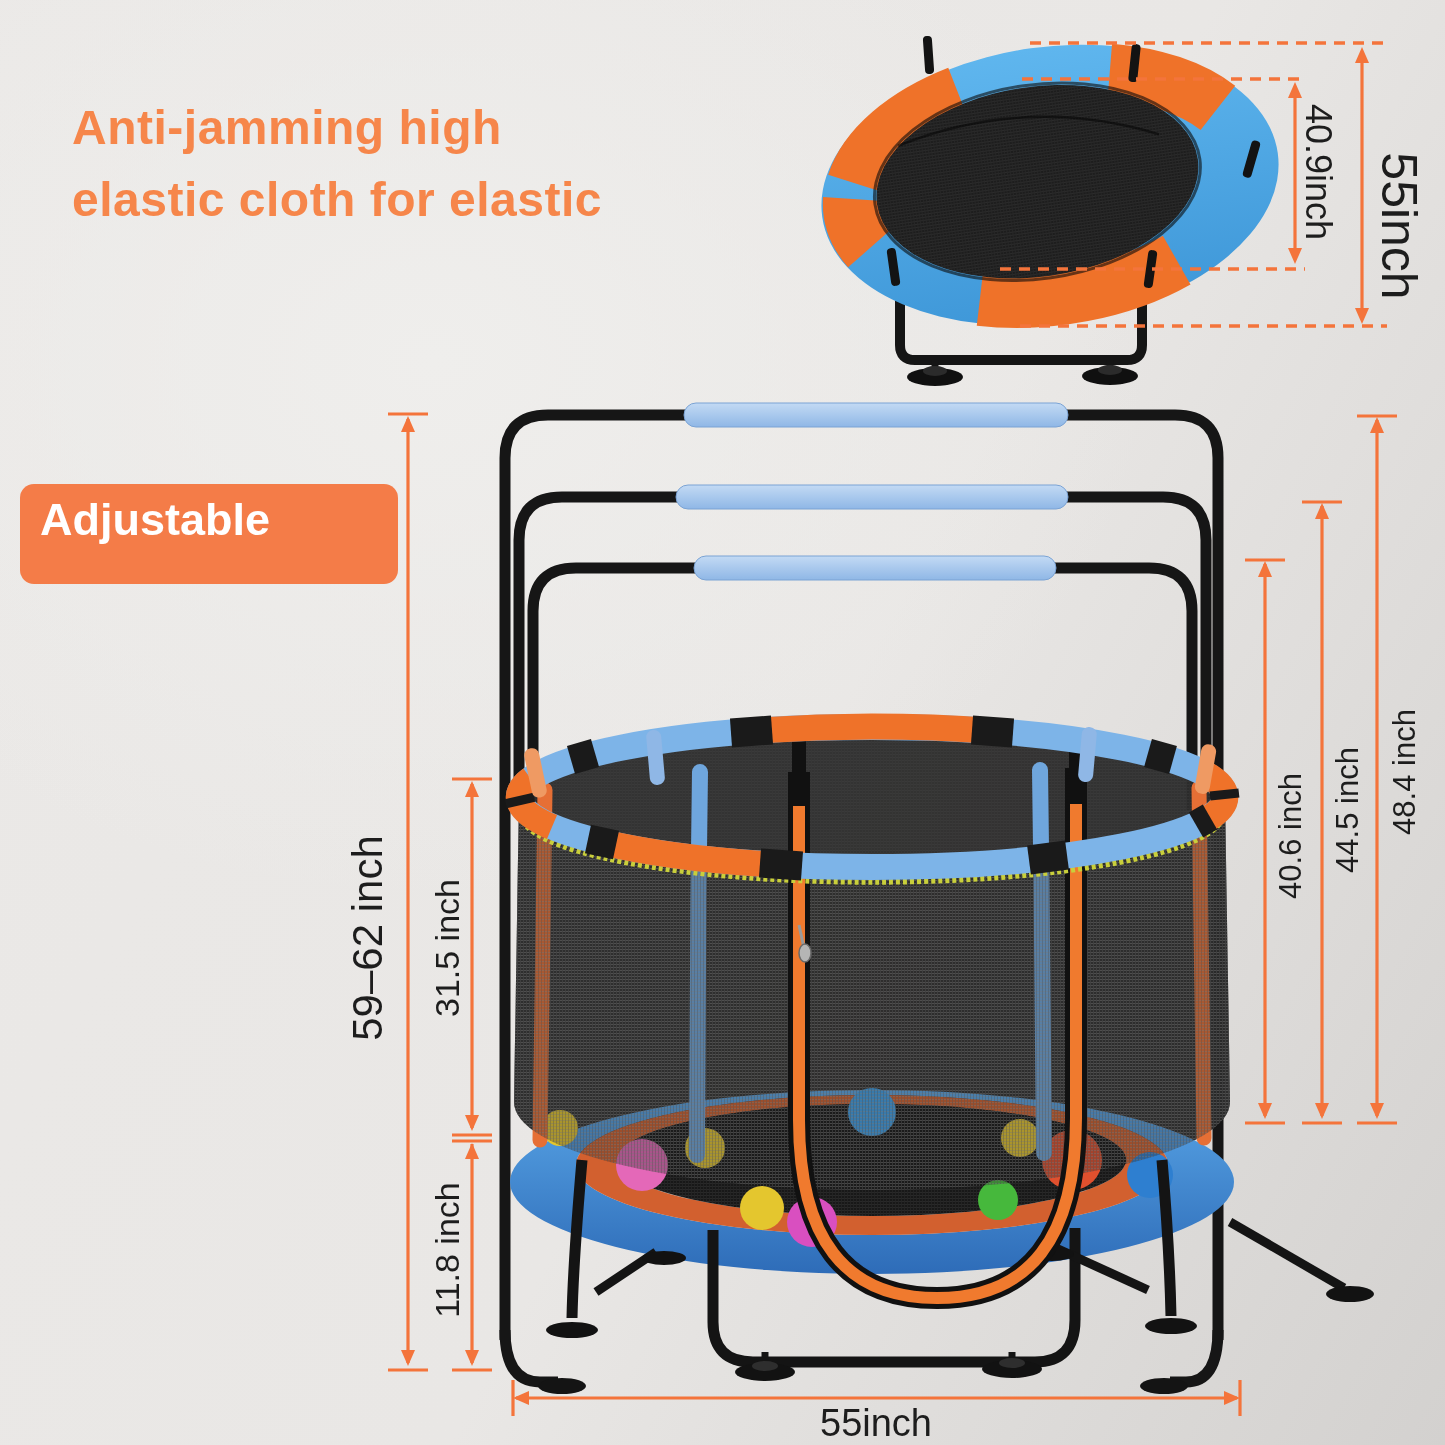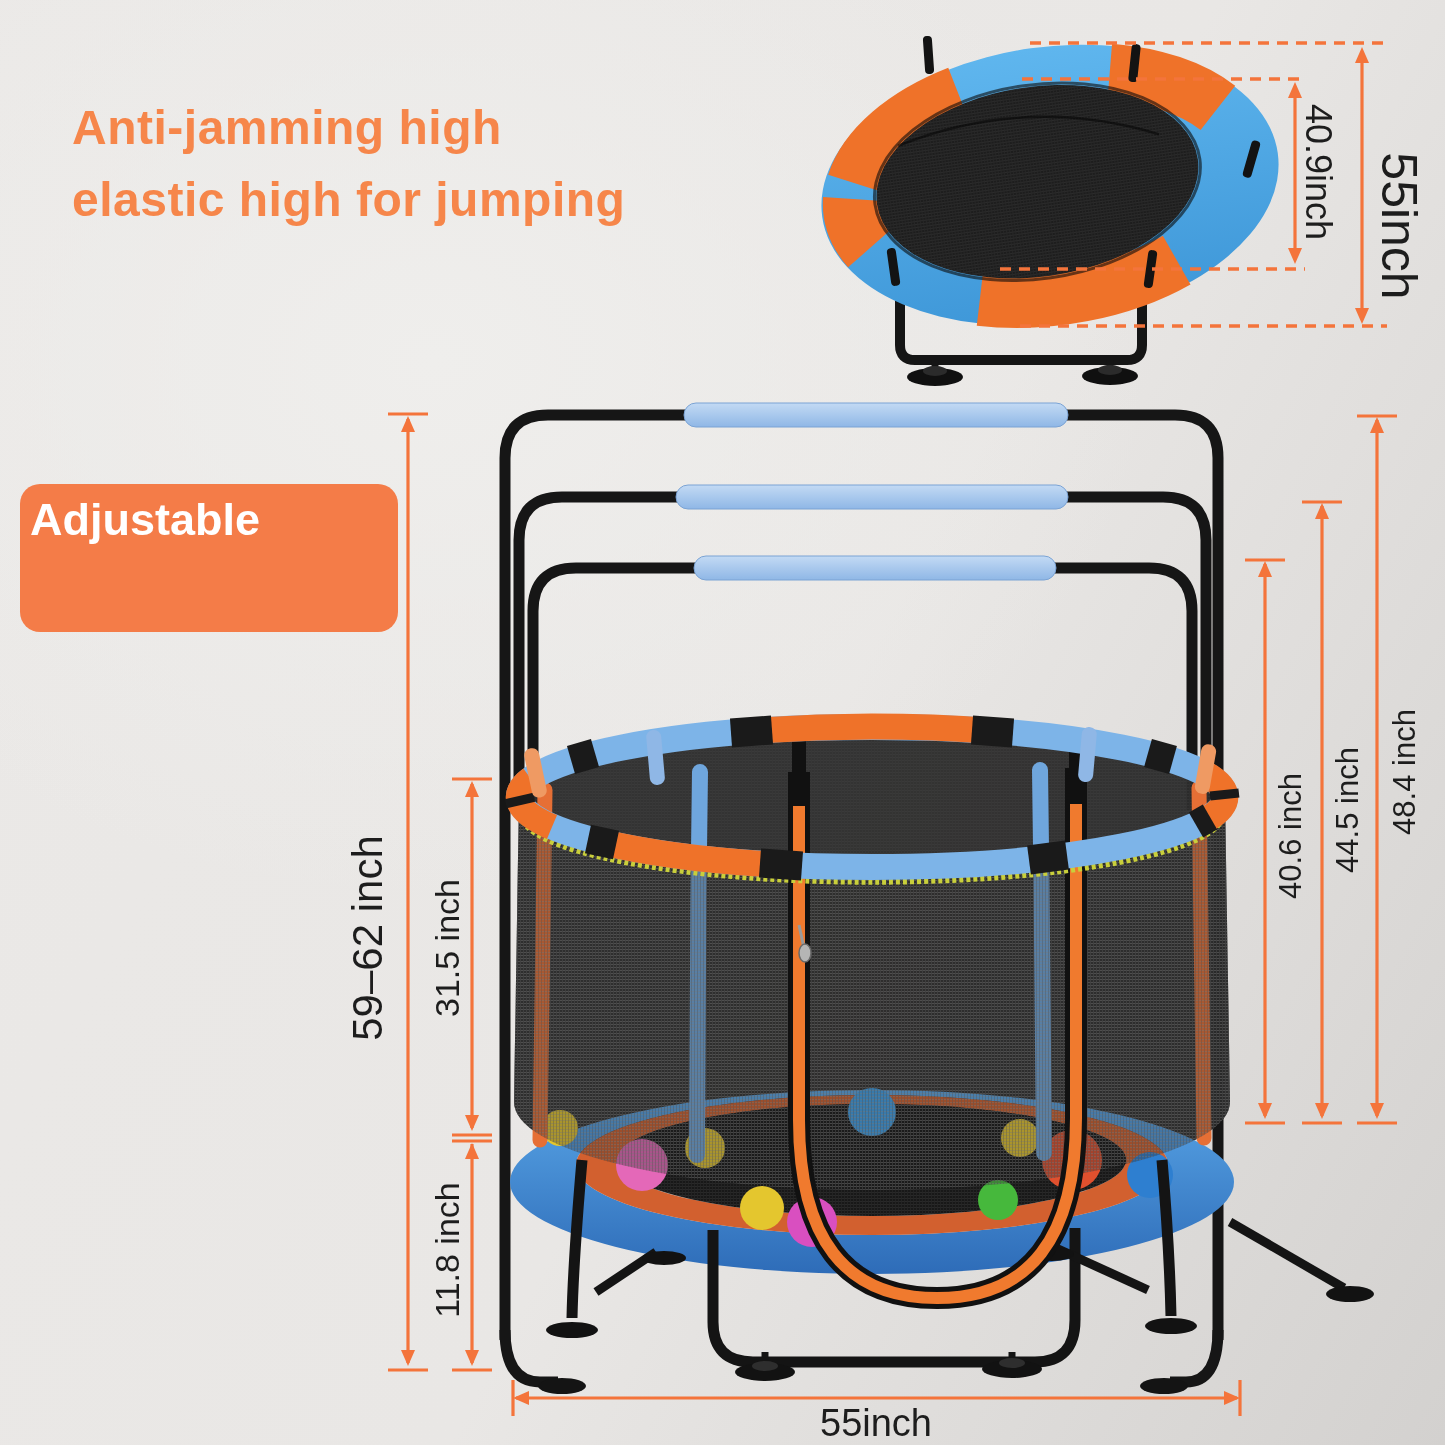--- a/index.html
+++ b/index.html
@@ -12,46 +12,46 @@
       radial-gradient(1200px 900px at 30% 25%, #efeeec 0%, rgba(239,238,236,0) 60%),
       linear-gradient(118deg, #ebe9e7 0%, #e9e7e5 55%, #dedcda 78%, #d3d1cf 100%);
   }
   .headline{
     position:absolute;left:58px;top:92px;
     font-size:48px;line-height:1.5;font-weight:800;
     color:var(--headline-color,#f6864a);
     letter-spacing:.5px;white-space:nowrap;margin-left:14px;
   }
   .badge{
-    position:absolute;left:20px;top:484px;width:378px;height:148px;
+    position:absolute;left:20px;top:484px;width:378px;height:100px;
     background:var(--badge-bg,#f47c48);
-    border-radius:20px;
+    border-radius:14px;
     color:var(--badge-text,#fff);
     font-size:45px;font-weight:700;line-height:1.16;
-    padding:10px 0 0 10px;box-sizing:border-box;white-space:nowrap;
+    padding:10px 0 0 20px;box-sizing:border-box;white-space:nowrap;
   }
   .dim-label{
     position:absolute;
     color:#1d1d1d;font-weight:500;white-space:nowrap;
     transform:translate(-50%,-50%) rotate(-90deg);
   }
   .dim-label.rot90{transform:translate(-50%,-50%) rotate(90deg);}
   .dim-label.horiz{transform:translate(-50%,-50%);}
   svg.art{position:absolute;left:0;top:0;}
   .acc-stroke{stroke:var(--accent,#f4743b);}
   .acc-fill{fill:var(--accent,#f4743b);}
 </style>
 </head>
 <body>
 
 <div class="stage">
 
   <div class="headline">
     <div>Anti-jamming high</div>
-    <div>elastic high for jumping</div>
+    <div>elastic cloth for elastic</div>
   </div>
 
   <div class="badge">
     <div>Adjustable</div>
   </div>
 
   <svg class="art" width="1445" height="1445" viewBox="0 0 1445 1445">
     <defs>
       <pattern id="mesh" width="6" height="6" patternUnits="userSpaceOnUse">
         <path d="M0 1.5 H6 M0 4.5 H6" stroke="#777" stroke-width="0.9"></path>

